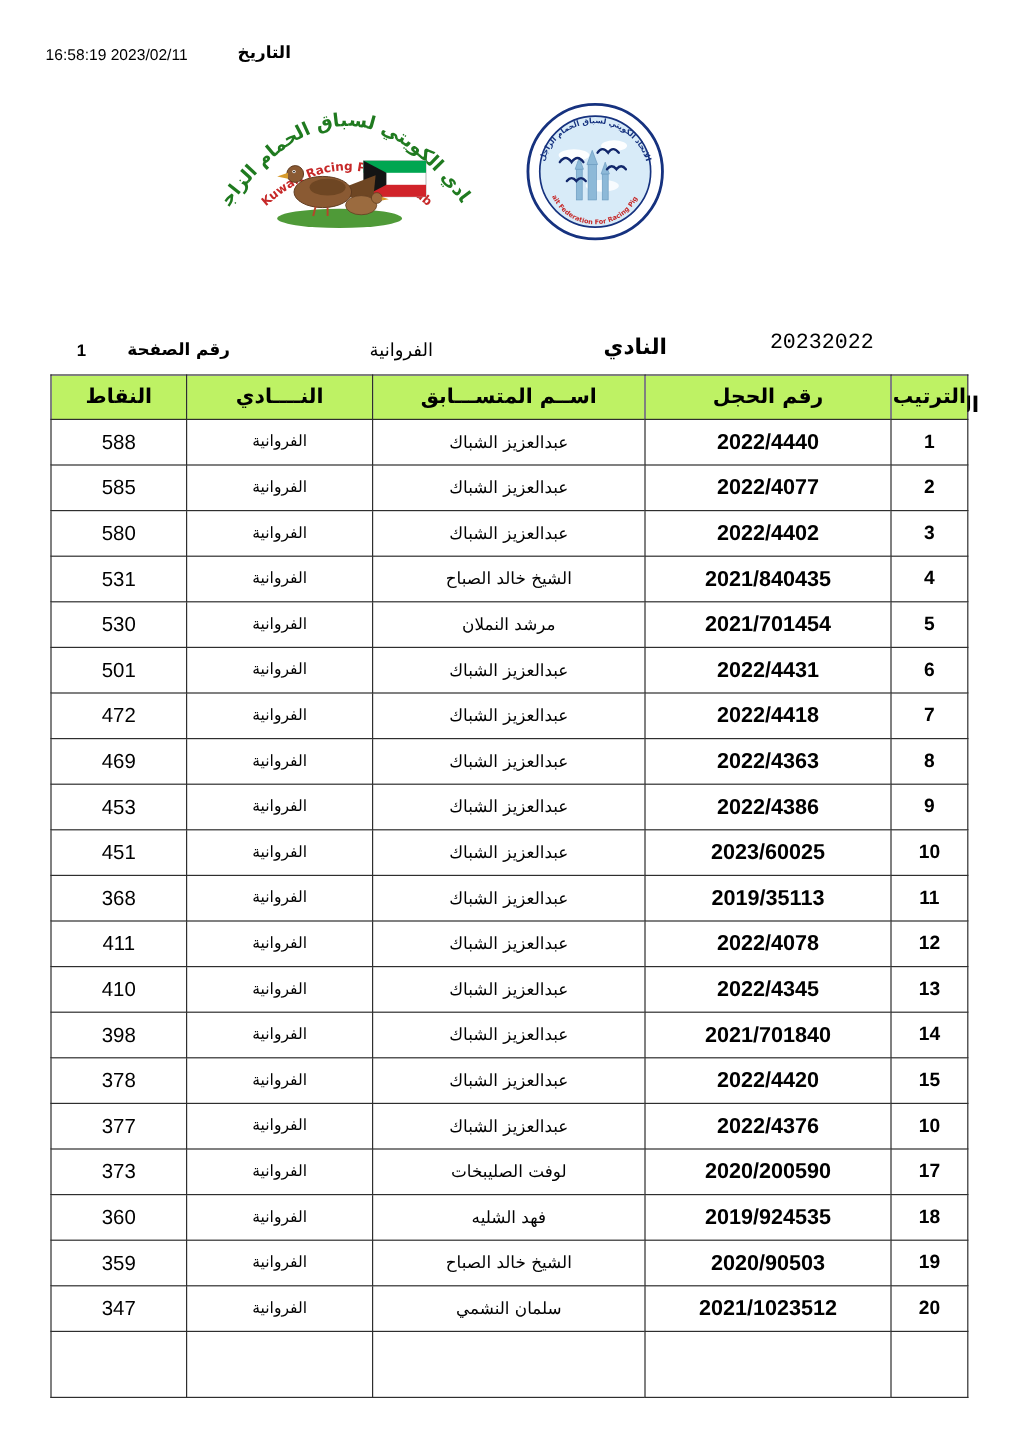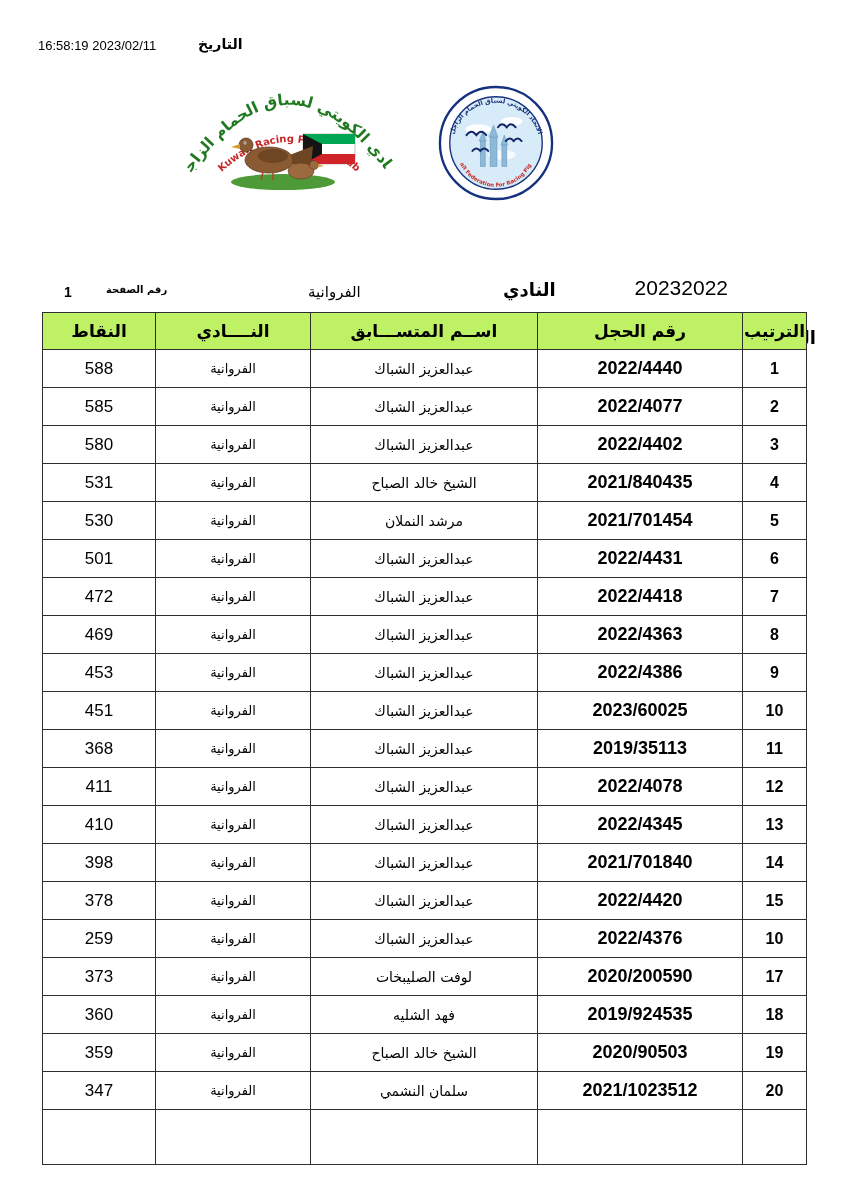--- a/index.html
+++ b/index.html
@@ -9,25 +9,25 @@
   }
   .datetime { position: absolute; top: 38px; left: 38px; font-size: 13px;
     font-family: "Liberation Sans", "DejaVu Sans", sans-serif; }
   .date-label { position: absolute; top: 36px; left: 198px; font-size: 14px;
     font-weight: bold; direction: rtl; }
   .logo-club { position: absolute; top: 70px; left: 183px; }
   .logo-fed  { position: absolute; top: 84px; left: 437px; }
   .title { position: absolute; top: 211px; left: 0; width: 848px; text-align: center;
     font-size: 23px; font-weight: bold; direction: rtl; white-space: pre; }
   .season-label { position: absolute; top: 279px; right: 42px; font-size: 18px; font-weight: bold; margin-top: 48px; }
-  .season-value { position: absolute; top: 276px; right: 130px; font-size: 21px;
-    font-family: Liberation Sans, sans-serif; }
+  .season-value { position: absolute; top: 276px; right: 130px; font-size: 18px;
+    font-family: Liberation Mono, monospace; }
   .club-label { position: absolute; top: 279px; left: 503px; font-size: 18px; font-weight: bold; }
   .club-value { position: absolute; top: 283px; left: 308px; font-size: 15px; }
-  .page-label { position: absolute; top: 284px; left: 106px; font-size: 10px; font-weight: bold; }
+  .page-label { position: absolute; top: 284px; left: 106px; font-size: 14px; font-weight: bold; }
   .page-number { position: absolute; top: 284px; left: 64px; font-size: 14px; font-weight: bold;
     font-family: "Liberation Sans", "DejaVu Sans", sans-serif; }
 
   table.results {
     position: absolute; top: 312px; left: 42px; width: 764px; height: 853px;
     border-collapse: collapse; table-layout: fixed; direction: rtl;
   }
   .results th, .results td {
     border: 1px solid #2e2e2e; text-align: center; vertical-align: middle;
     padding: 0; overflow: hidden;
@@ -247,21 +247,21 @@
           <td class="c-ring">2022/4420</td>
           <td class="c-name">عبدالعزيز الشباك</td>
           <td class="c-club">الفروانية</td>
           <td class="c-points">378</td>
         </tr>
         <tr>
           <td class="c-rank">10</td>
           <td class="c-ring">2022/4376</td>
           <td class="c-name">عبدالعزيز الشباك</td>
           <td class="c-club">الفروانية</td>
-          <td class="c-points">259</td>
+          <td class="c-points">377</td>
         </tr>
         <tr>
           <td class="c-rank">17</td>
           <td class="c-ring">2020/200590</td>
           <td class="c-name">لوفت الصليبخات</td>
           <td class="c-club">الفروانية</td>
           <td class="c-points">373</td>
         </tr>
         <tr>
           <td class="c-rank">18</td>

